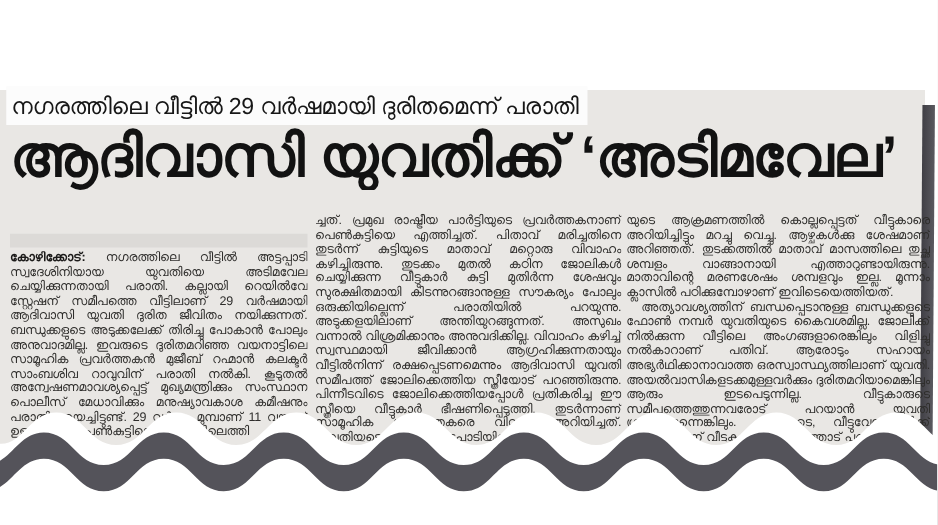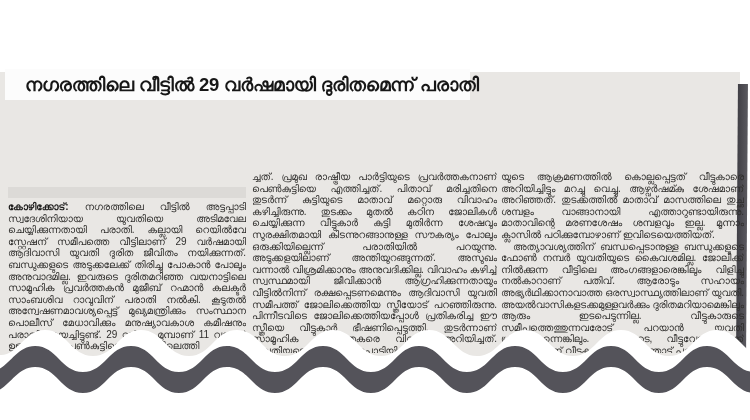--- a/index.html
+++ b/index.html
@@ -19,21 +19,21 @@
     background:linear-gradient(to right,#403f45,#5a595f);
     transform:rotate(0.4deg);
   }
   
   .kicker{
     position:absolute;left:5px;top:69px;width:465px;height:31px;
     background:#fcfcfc;
     display:flex;align-items:center;
   }
   .kicker span{
-    padding-left:20px;font-size:18.5px;font-weight:700;color:#171717;
+    padding-left:4px;font-size:18.5px;font-weight:400;color:#171717;
     letter-spacing:-0.2px;white-space:nowrap;
   }
   .headline{
     position:absolute;left:8px;top:99px;width:726px;
     font-size:46px;font-weight:700;color:#121212;line-height:1.15;
     letter-spacing:-0.5px;white-space:nowrap;overflow:hidden;
   }
   .byline{
     position:absolute;left:10px;top:164px;width:230px;
     font-size:13.5px;font-weight:700;color:#222120;
@@ -65,34 +65,35 @@
 <div class="stage">
 
   <div class="paper"></div>
 
   <div class="edge-shadow"></div>
 
   <div class="kicker">
     <span>നഗരത്തിലെ വീട്ടിൽ 29 വർഷമായി ദുരിതമെന്ന് പരാതി</span>
   </div>
 
+  <div class="headline">ആദിവാസി യുവതിക്ക് ‘അടിമവേല’</div>
 
 
   <div class="byline-divider"></div>
 
   <div class="col col1">
     <p><b>കോഴിക്കോട്:</b> <span>നഗരത്തിലെ വീട്ടിൽ അട്ടപ്പാടി സ്വദേശിനിയായ യുവതിയെ അടിമവേല ചെയ്യിക്കുന്നതായി പരാതി. കല്ലായി റെയിൽവേ സ്റ്റേഷന് സമീപത്തെ വീട്ടിലാണ് 29 വർഷമായി ആദിവാസി യുവതി ദുരിത ജീവിതം നയിക്കുന്നത്. ബന്ധുക്കളുടെ അടുക്കലേക്ക് തിരിച്ചു പോകാൻ പോലും അനുവാദമില്ല. ഇവരുടെ ദുരിതമറിഞ്ഞ വയനാട്ടിലെ സാമൂഹിക പ്രവർത്തകൻ മുജീബ് റഹ്മാൻ കലക്ടർ സാംബശിവ റാവുവിന് പരാതി നൽകി. കൂടുതൽ അന്വേഷണമാവശ്യപ്പെട്ട് മുഖ്യമന്ത്രിക്കും സംസ്ഥാന പൊലീസ് മേധാവിക്കും മനുഷ്യാവകാശ കമീഷനും പരാതി അയച്ചിട്ടുണ്ട്. 29 വർഷം മുമ്പാണ് 11 വയസ്സ് ഉള്ളപ്പോൾ പെൺകുട്ടിയെ ഈ വീട്ടിലെത്തി</span></p>
   </div>
 
   <div class="col col2">
     <p>ച്ചത്. പ്രമുഖ രാഷ്ട്രീയ പാർട്ടിയുടെ പ്രവർത്തകനാണ് പെൺകുട്ടിയെ എത്തിച്ചത്. പിതാവ് മരിച്ചതിനെ തുടർന്ന് കുട്ടിയുടെ മാതാവ് മറ്റൊരു വിവാഹം കഴിച്ചിരുന്നു. തുടക്കം മുതൽ കഠിന ജോലികൾ ചെയ്യിക്കുന്ന വീട്ടുകാർ കുട്ടി മുതിർന്ന ശേഷവും സുരക്ഷിതമായി കിടന്നുറങ്ങാനുള്ള സൗകര്യം പോലും ഒരുക്കിയില്ലെന്ന് പരാതിയിൽ പറയുന്നു. അടുക്കളയിലാണ് അന്തിയുറങ്ങുന്നത്. അസുഖം വന്നാൽ വിശ്രമിക്കാനും അനുവദിക്കില്ല. വിവാഹം കഴിച്ച് സ്വസ്ഥമായി ജീവിക്കാൻ ആഗ്രഹിക്കുന്നതായും വീട്ടിൽനിന്ന് രക്ഷപ്പെടണമെന്നും ആദിവാസി യുവതി സമീപത്ത് ജോലിക്കെത്തിയ സ്ത്രീയോട് പറഞ്ഞിരുന്നു. പിന്നീടവിടെ ജോലിക്കെത്തിയപ്പോൾ പ്രതികരിച്ച ഈ സ്ത്രീയെ വീട്ടുകാർ ഭീഷണിപ്പെടുത്തി. തുടർന്നാണ് സാമൂഹിക പ്രവർത്തകരെ വിവരം അറിയിച്ചത്. യുവതിയുടെ പിതാവ് അട്ടപ്പാടിയിൽ കാട്ടാന</p>
   </div>
 
   <div class="col col3">
-    <p>യുടെ ആക്രമണത്തിൽ കൊല്ലപ്പെട്ടത് വീട്ടുകാരെ അറിയിച്ചിട്ടും മറച്ചു വെച്ചു. ആഴ്വർഷമ്കു ശേഷമാണ് അറിഞ്ഞത്. തുടക്കത്തിൽ മാതാവ് മാസത്തിലെ തുച്ഛ ശമ്പളം വാങ്ങാനായി എത്താറുണ്ടായിരുന്നു. മാതാവിന്റെ മരണശേഷം ശമ്പളവും ഇല്ല. മൂന്നാം ക്ലാസിൽ പഠിക്കുമ്പോഴാണ് ഇവിടെയെത്തിയത്.</p>
+    <p>യുടെ ആക്രമണത്തിൽ കൊല്ലപ്പെട്ടത് വീട്ടുകാരെ അറിയിച്ചിട്ടും മറച്ചു വെച്ചു. ആഴ്ചകൾക്കു ശേഷമാണ് അറിഞ്ഞത്. തുടക്കത്തിൽ മാതാവ് മാസത്തിലെ തുച്ഛ ശമ്പളം വാങ്ങാനായി എത്താറുണ്ടായിരുന്നു. മാതാവിന്റെ മരണശേഷം ശമ്പളവും ഇല്ല. മൂന്നാം ക്ലാസിൽ പഠിക്കുമ്പോഴാണ് ഇവിടെയെത്തിയത്.</p>
     <p>അത്യാവശ്യത്തിന് ബന്ധപ്പെടാനുള്ള ബന്ധുക്കളുടെ ഫോൺ നമ്പർ യുവതിയുടെ കൈവശമില്ല. ജോലിക്ക് നിൽക്കുന്ന വീട്ടിലെ അംഗങ്ങളാരെങ്കിലും വിളിച്ചു നൽകാറാണ് പതിവ്. ആരോടും സഹായം അഭ്യർഥിക്കാനാവാത്ത ഒരസ്വാസ്ഥ്യത്തിലാണ് യുവതി. അയൽവാസികളടക്കമുള്ളവർക്കും ദുരിതമറിയാമെങ്കിലും ആരും ഇടപെടുന്നില്ല. വീട്ടുകാരുടെ സമീപത്തെത്തുന്നവരോട് പറയാൻ യുവതി ശ്രമിച്ചിരുന്നെങ്കിലും. അതോടെ, വീട്ടുവേലക്കാരിക്ക് ദുരിതമില്ലെന്ന് വീട്ടുകാർ ‘മാധ്യമ’ത്തോട് പറഞ്ഞു.</p>
   </div>
 
   <svg class="tear" viewBox="0 0 750 105" xmlns="http://www.w3.org/2000/svg">
 
     <path fill="#ffffff" d="M0 40
       C 18 41, 24 15, 45 15  C 67 15, 71 41, 93 41
       C 115 41, 119 15, 141 15  C 163 15, 167 41, 189 41
       C 211 41, 215 15, 237 15  C 259 15, 263 41, 285 41
       C 307 41, 311 15, 333 15  C 355 15, 359 41, 381 41

